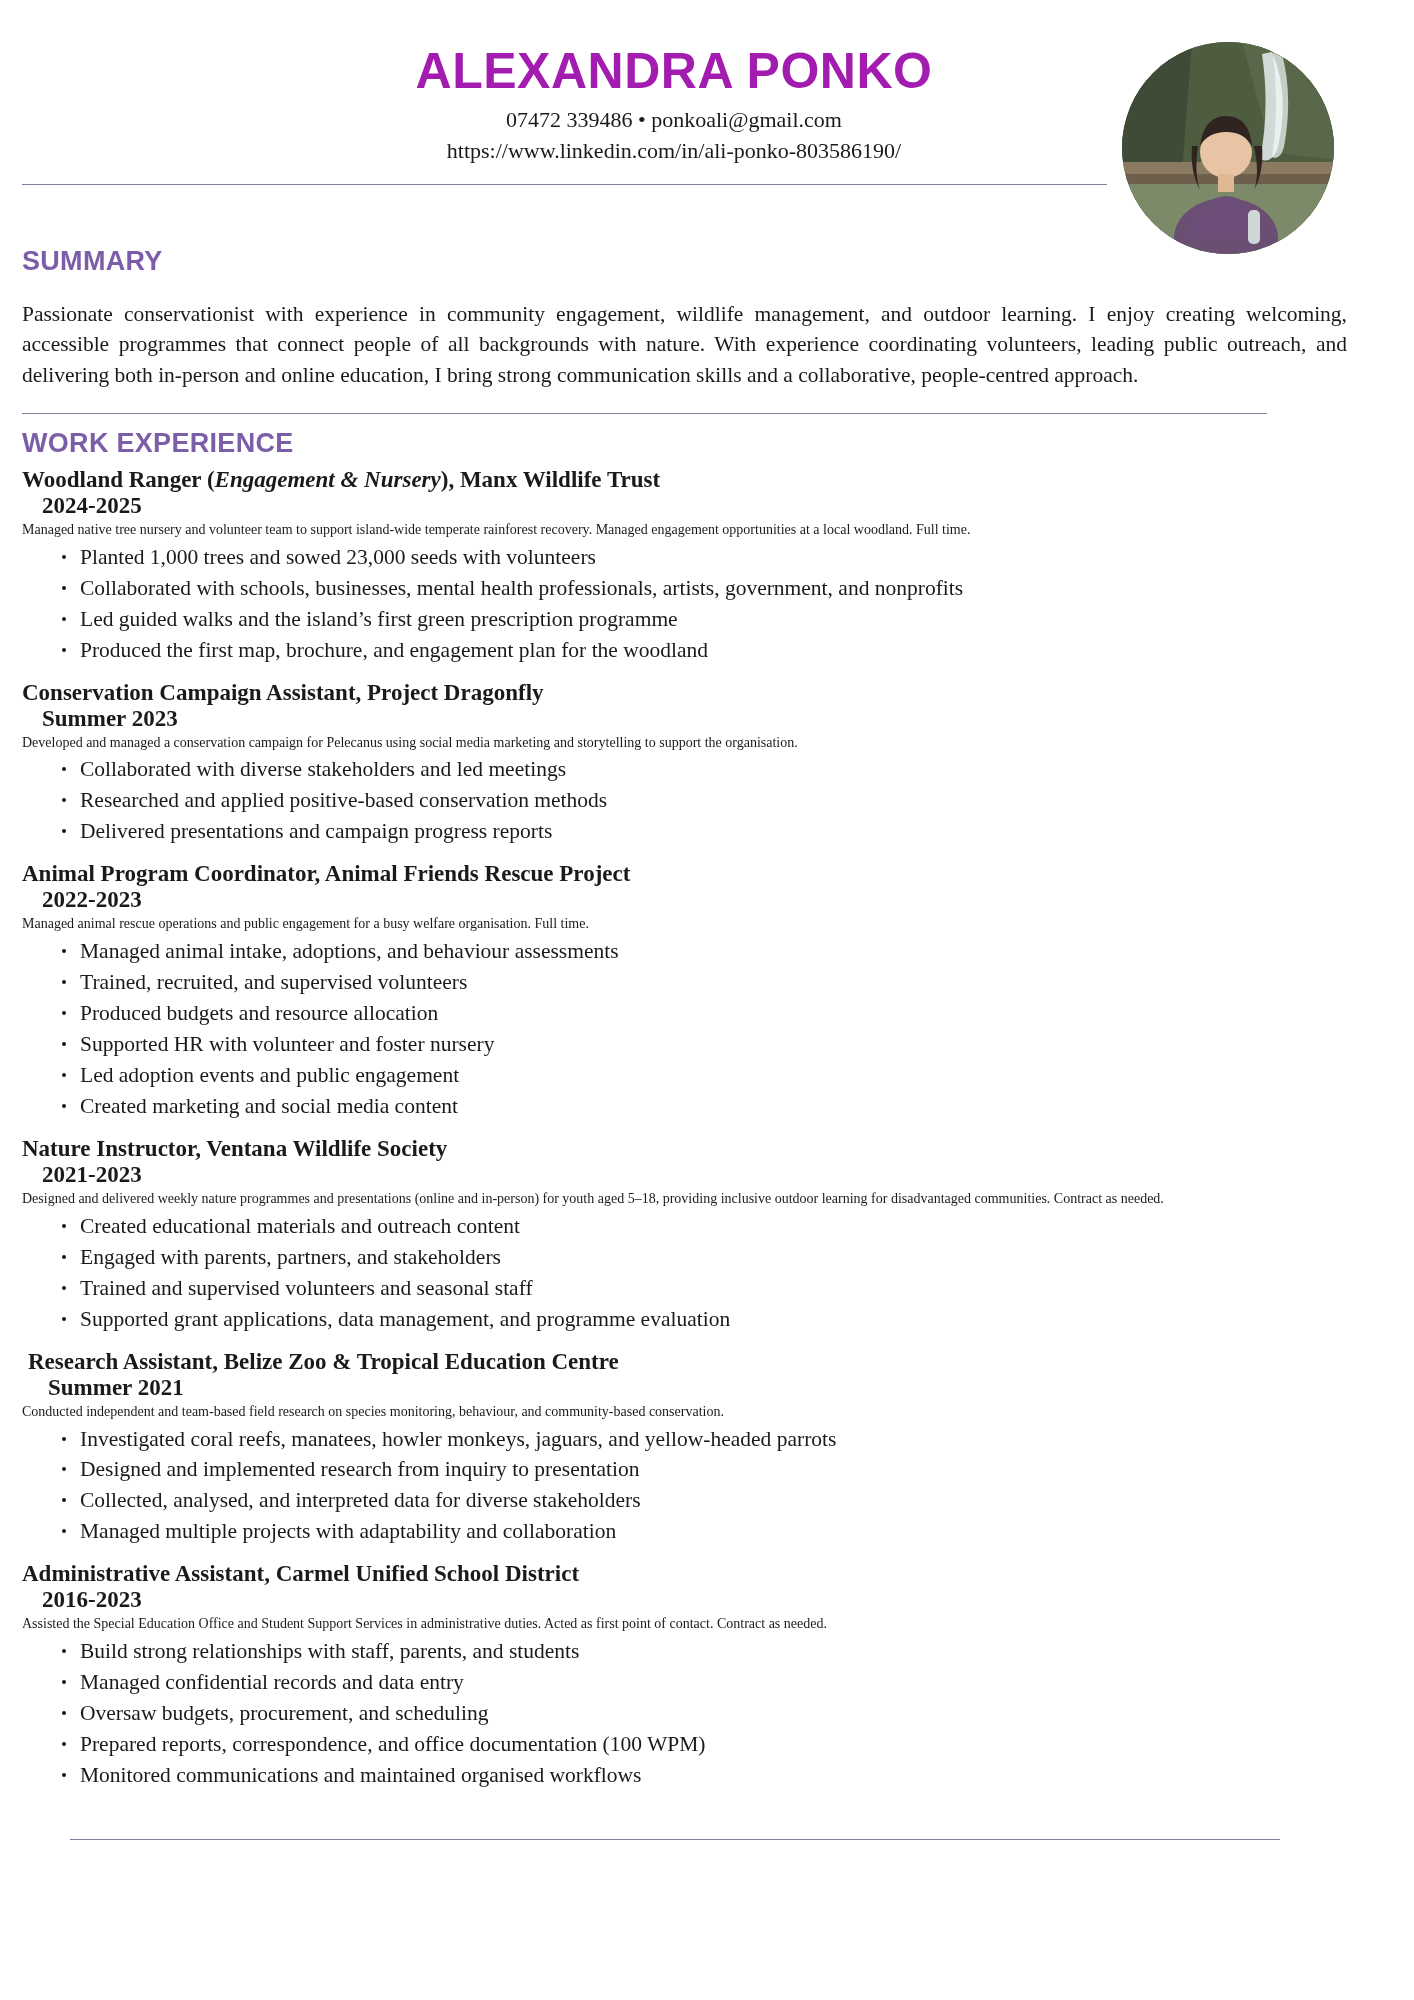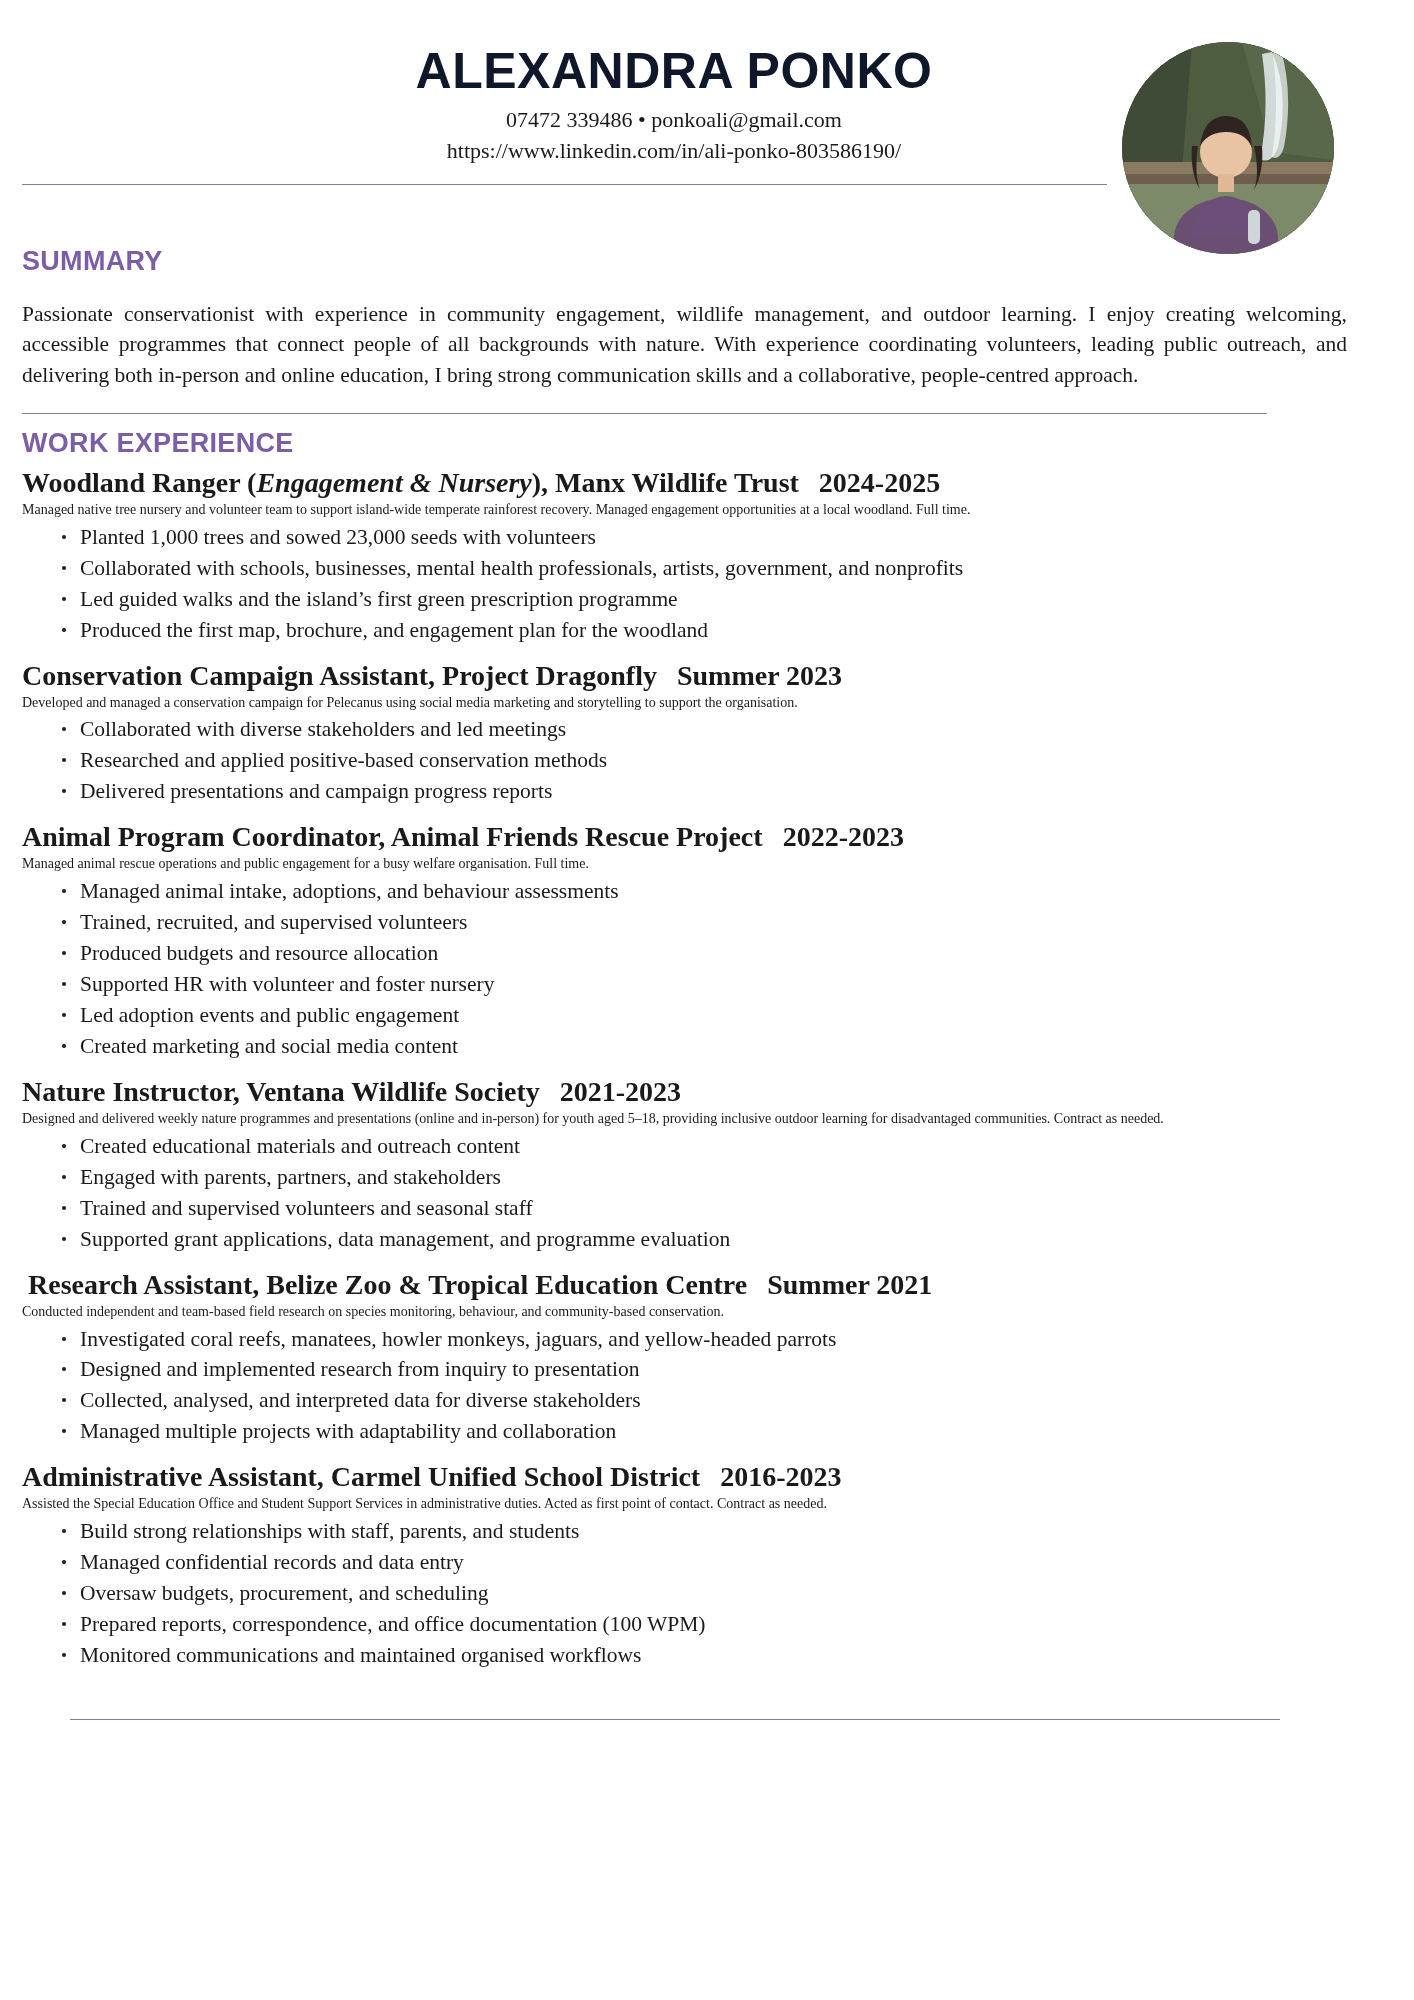--- a/index.html
+++ b/index.html
@@ -26,21 +26,21 @@
   .header {
     position: relative;
     min-height: 190px;
   }
   .name {
     text-align: center;
     font-family: "Liberation Sans", sans-serif;
     font-weight: bold;
     font-size: 50px;
     letter-spacing: 0.5px;
-    color: #0f172a;
+    color: #a21caf;
     margin: 22px 0 4px 0;
     padding-right: 30px;
   }
   .contact-line {
     text-align: center;
     font-size: 22px;
     color: #1a1a1a;
     line-height: 1.42;
     padding-right: 30px;
   }
@@ -89,25 +89,26 @@
     text-align: justify;
     width: 1325px;
     color: #1a1a1a;
   }
 
   
   .job { margin-top: 14px; }
   .job:first-of-type { margin-top: 4px; }
   .job-head {
     display: flex;
-    justify-content: flex-start;
+    justify-content: center;
     align-items: baseline;
     width: 1345px;
     font-weight: bold;
-    font-size: 28px;
+    font-size: 23px;
+    flex-direction: column;
   }
   .job-title { font-weight: bold; }
   .job-title em { font-style: italic; font-weight: bold; }
   .job-dates { font-weight: bold; white-space: nowrap; padding-left: 20px; }
   .job-desc {
     font-size: 14px;
     line-height: 1.35;
     width: 1300px;
     margin-top: 2px;
   }

